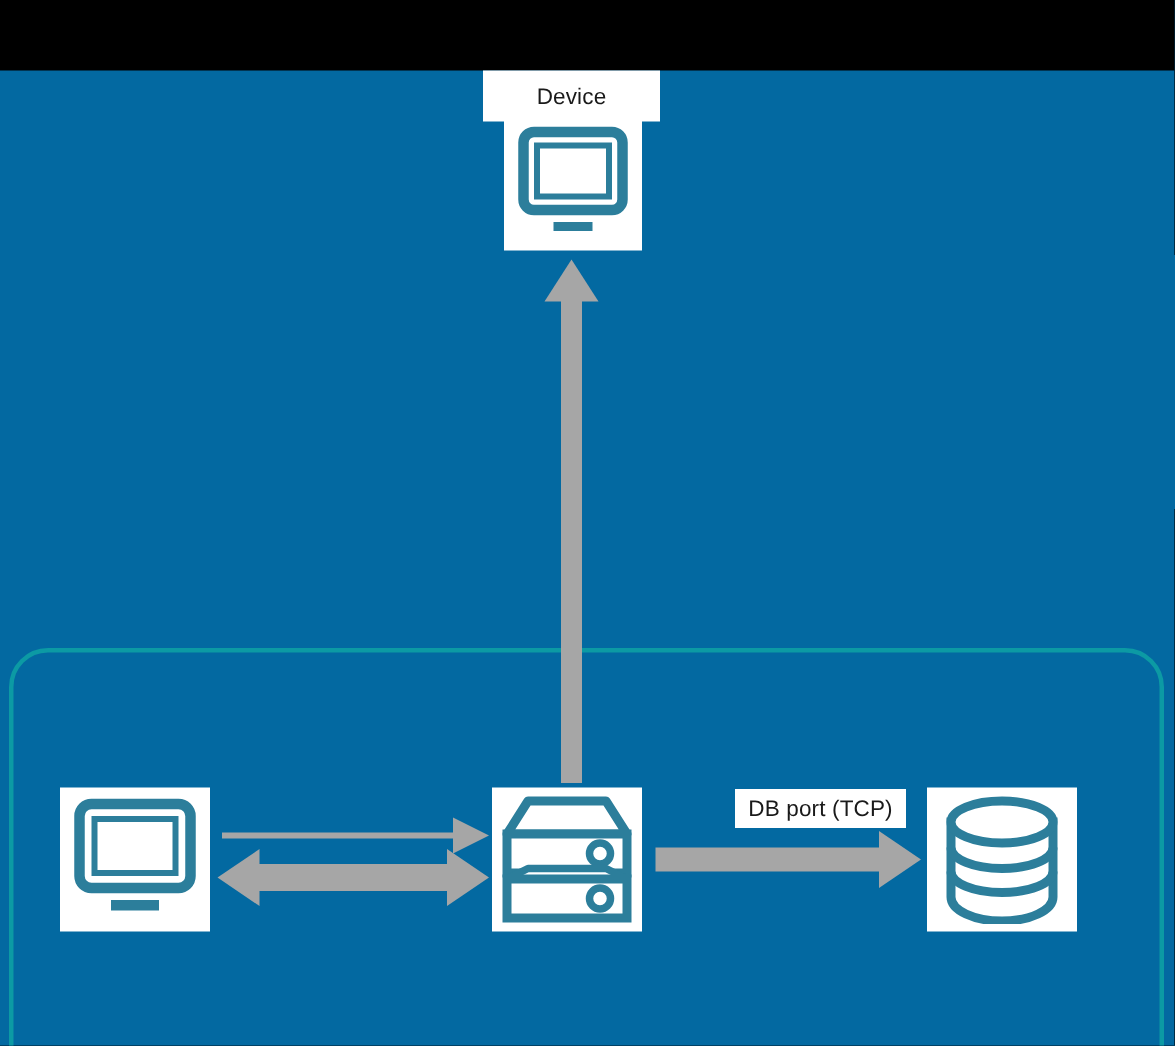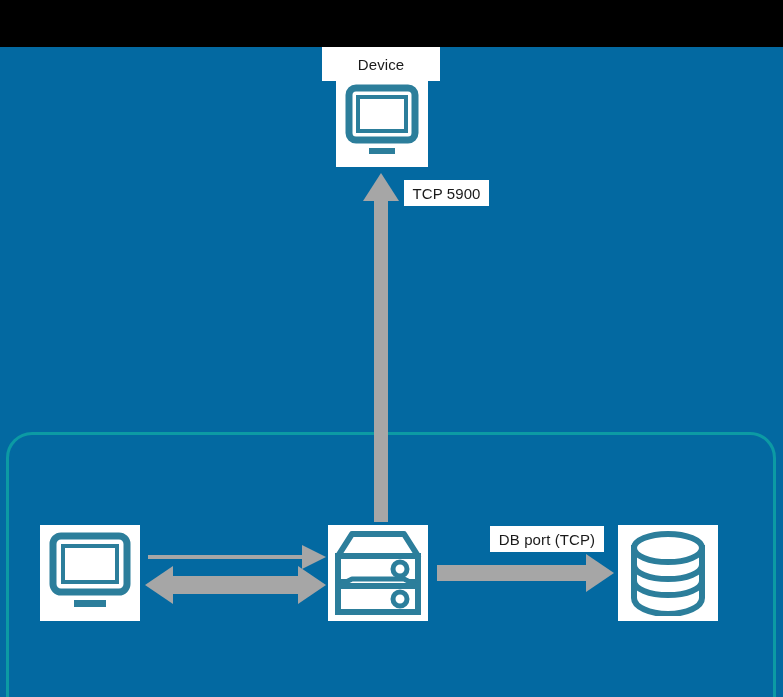--- a/index.html
+++ b/index.html
@@ -127,23 +127,20 @@
   </div>
 
   <div class="icon-plate" style="left:336px; top:30px; width:92px; height:90px;">
     <svg width="80" height="78" viewBox="0 0 80 78">
       <rect x="7" y="5" width="66" height="52" rx="7" ry="7" fill="none" stroke="#2c7e9b" stroke-width="7"></rect>
       <rect x="16" y="14" width="48" height="34" fill="#ffffff" stroke="#2c7e9b" stroke-width="4"></rect>
       <rect x="27" y="65" width="26" height="6" fill="#2c7e9b"></rect>
     </svg>
   </div>
 
-  <div class="label-chip" style="left:404px; top:133px; width:85px; height:26px;">
-    <span>TCP 5900</span>
-  </div>
 
   <div class="icon-plate" style="left:40px; top:478px; width:100px; height:96px;">
     <svg width="88" height="84" viewBox="0 0 88 84">
       <rect x="7" y="5" width="74" height="56" rx="8" ry="8" fill="none" stroke="#2c7e9b" stroke-width="7"></rect>
       <rect x="17" y="15" width="54" height="36" fill="#ffffff" stroke="#2c7e9b" stroke-width="4"></rect>
       <rect x="28" y="69" width="32" height="7" fill="#2c7e9b"></rect>
     </svg>
   </div>
 
 

